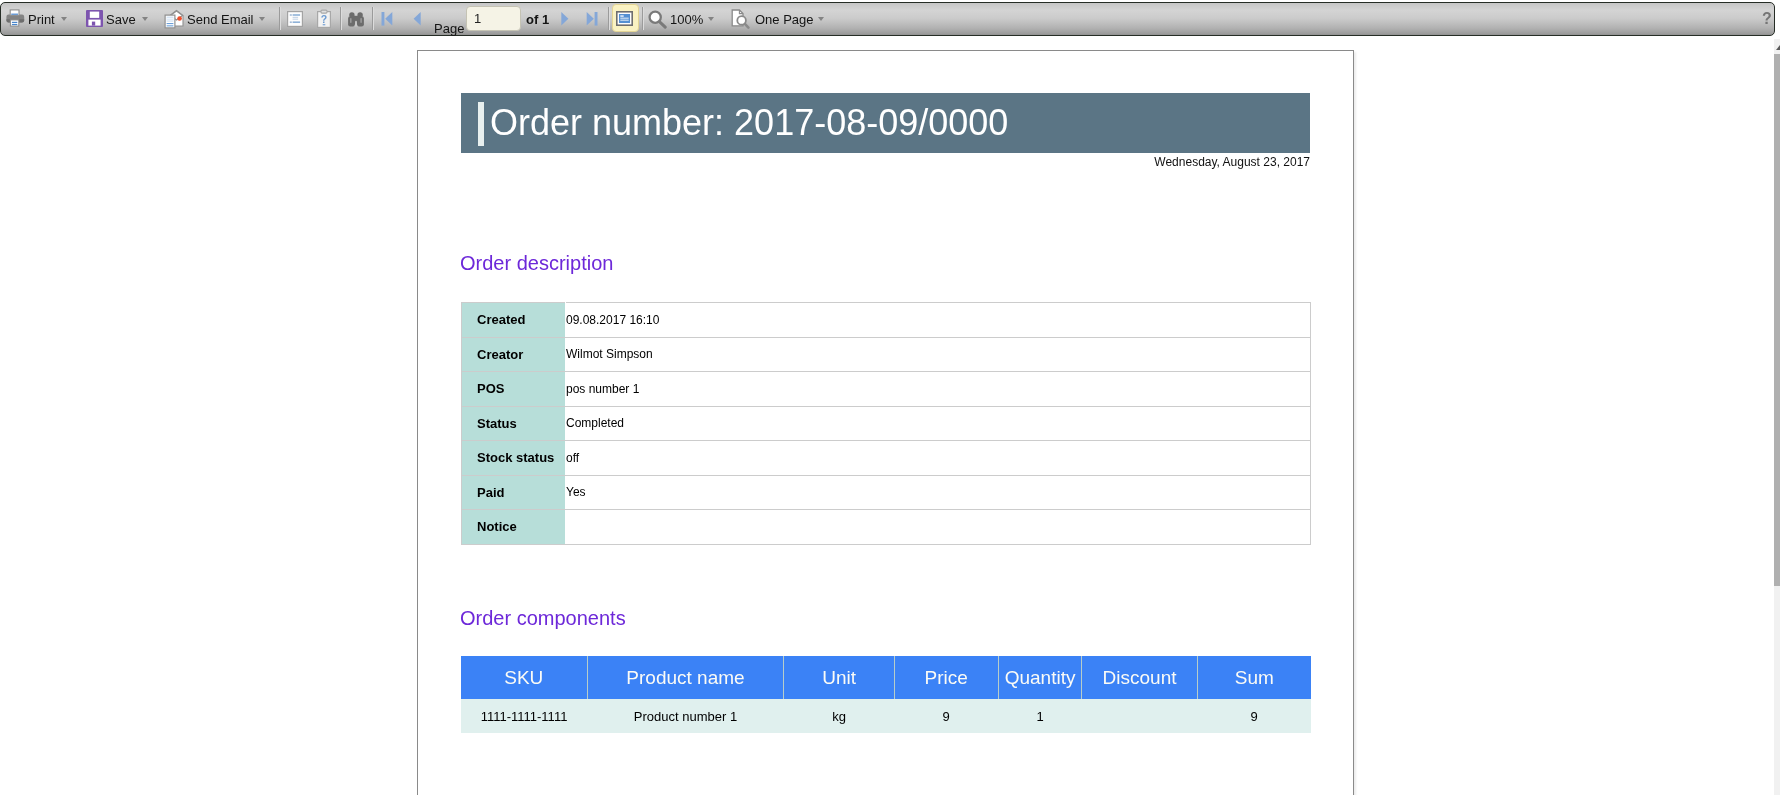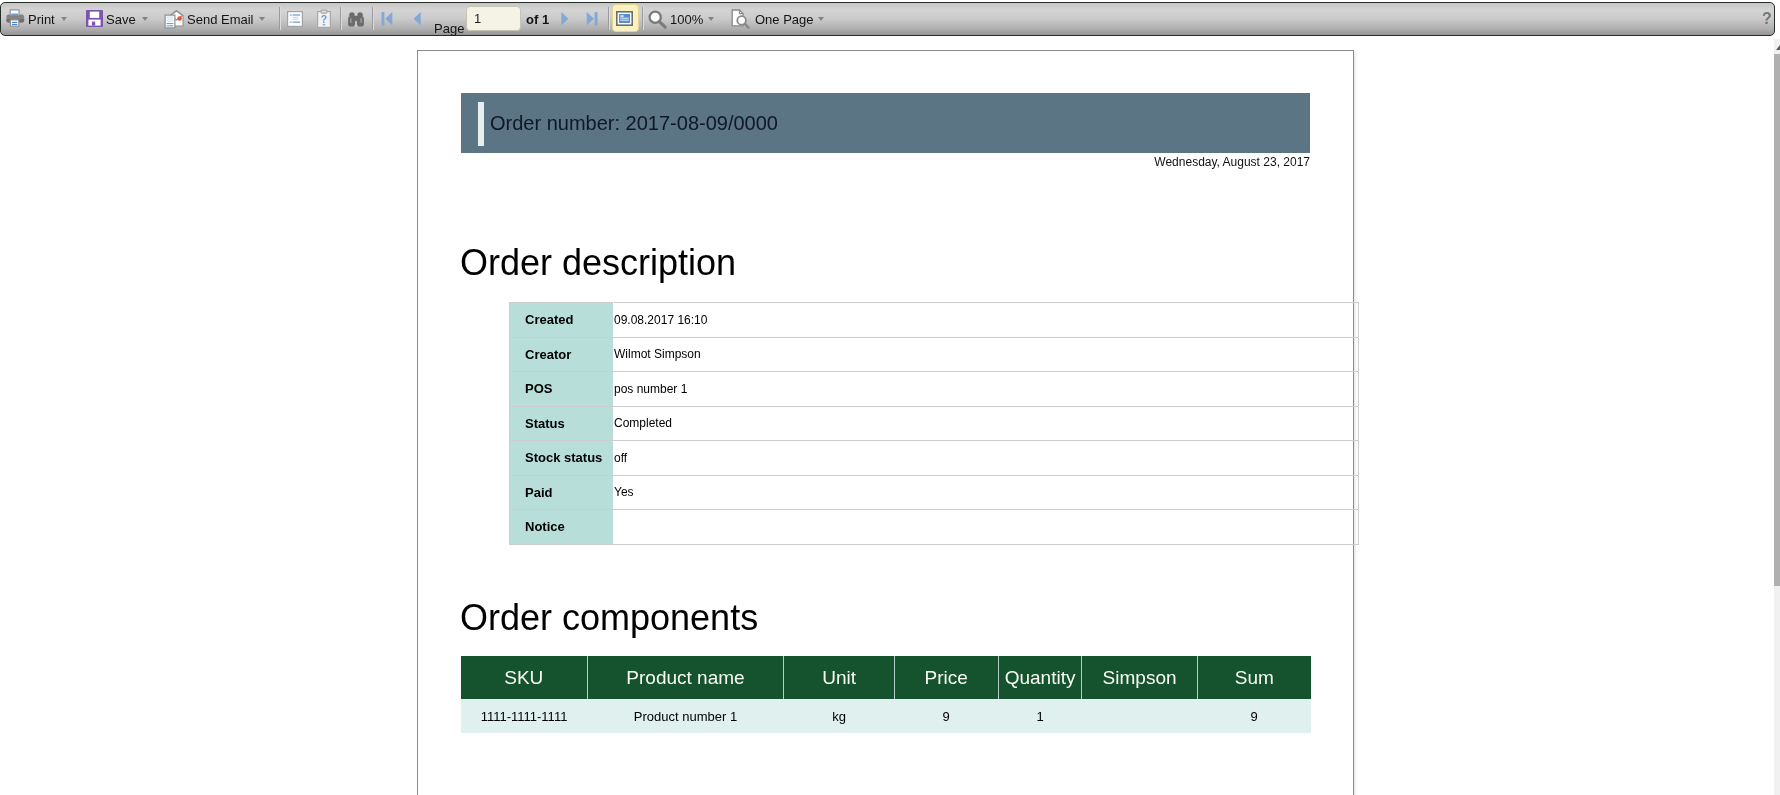--- a/index.html
+++ b/index.html
@@ -15,32 +15,32 @@
     font-size:13px;line-height:23px;padding-left:7px;color:#222;}
   #viewbtn{left:612px;top:4px;width:25px;height:26px;background:#faf2c2;border:1px solid #e3d494;border-radius:4px;}
   
   #sbtrack{left:1774px;top:39px;width:6px;height:756px;background:#f1f1f1;}
   #sbthumb{left:1774px;top:54px;width:6px;height:532px;background:#b0b0b0;}
   #sbarr{left:1776px;top:45px;width:0;height:0;border-left:4px solid transparent;border-right:4px solid transparent;border-bottom:5px solid #5a5a5a;}
   
   #page{left:417px;top:50px;width:935px;height:760px;background:#fff;border:1px solid #8a8a8a;box-shadow:2px 2px 2px rgba(0,0,0,.08);}
   #band{left:43px;top:42px;width:849px;height:60px;background:#5b7585;}
   #bandbar{left:16.5px;top:9px;width:6.5px;height:43.5px;background:#e8f0ef;}
-  #bandtext{left:29px;top:0;height:60px;line-height:60px;font-size:20px;color:#0f172a;}
+  #bandtext{left:29px;top:0;height:60px;line-height:60px;font-size:36px;color:#ffffff;}
   #date{left:43px;top:105px;width:849px;text-align:right;font-size:12px;line-height:13px;color:#111;}
-  .h1{font-size:36px;line-height:28px;color:#000000;}
+  .h1{font-size:20px;line-height:28px;color:#6d28d9;}
   
   table{border-collapse:collapse;}
-  #dt{width:850px;margin-left:48px;}
+  #dt{width:850px;}
   #dt td{border:1px solid #ccc;height:33.5px;vertical-align:middle;padding:0;}
   #dt td.l{background:#b7ded9;border-right-color:#fff;width:88px;font-weight:bold;font-size:13px;padding-left:15px;}
   #dt td.v{font-size:12px;}
   
   #ct{width:850px;}
-  #ct th{background:#14532d;color:#fbfbf6;font-weight:normal;font-size:19px;height:43px;padding:0;border-right:1px solid #b7cdc9;}
+  #ct th{background:#3b82f6;color:#fbfbf6;font-weight:normal;font-size:19px;height:43px;padding:0;border-right:1px solid #b7cdc9;}
   #ct th:last-child{border-right:none;margin-left:20px;}
   #ct td{background:#e0f0ee;font-size:13px;height:34px;text-align:center;padding:0;}
 </style>
 </head>
 <body>
 
   <div class="abs" id="toolbar"></div>
   <div class="abs" id="tb-items">
     <svg class="abs" id="ic-print" style="left:6px;top:9px;" width="19" height="18" viewBox="0 0 19 18">
       <rect x="0.4" y="5.6" width="17.8" height="7.8" rx="2.2" fill="#838383"></rect>
@@ -196,21 +196,21 @@
     <div class="abs h1" style="left:42px;top:553px;">Order components</div>
     <div class="abs" style="left:43px;top:605px;">
       <table id="ct">
         <tbody>
           <tr>
           <th style="width:123px;">SKU</th>
           <th style="width:192px;">Product name</th>
           <th style="width:107px;">Unit</th>
           <th style="width:101px;">Price</th>
           <th style="width:81px;">Quantity</th>
-          <th style="width:112px;">Simpson</th>
+          <th style="width:112px;">Discount</th>
           <th style="width:111px;">Sum</th>
         </tr>
         <tr>
           <td>1111-1111-1111</td>
             <td>Product number 1</td>
             <td>kg</td>
             <td>9</td>
             <td>1</td>
             <td></td>
             <td>9</td>

